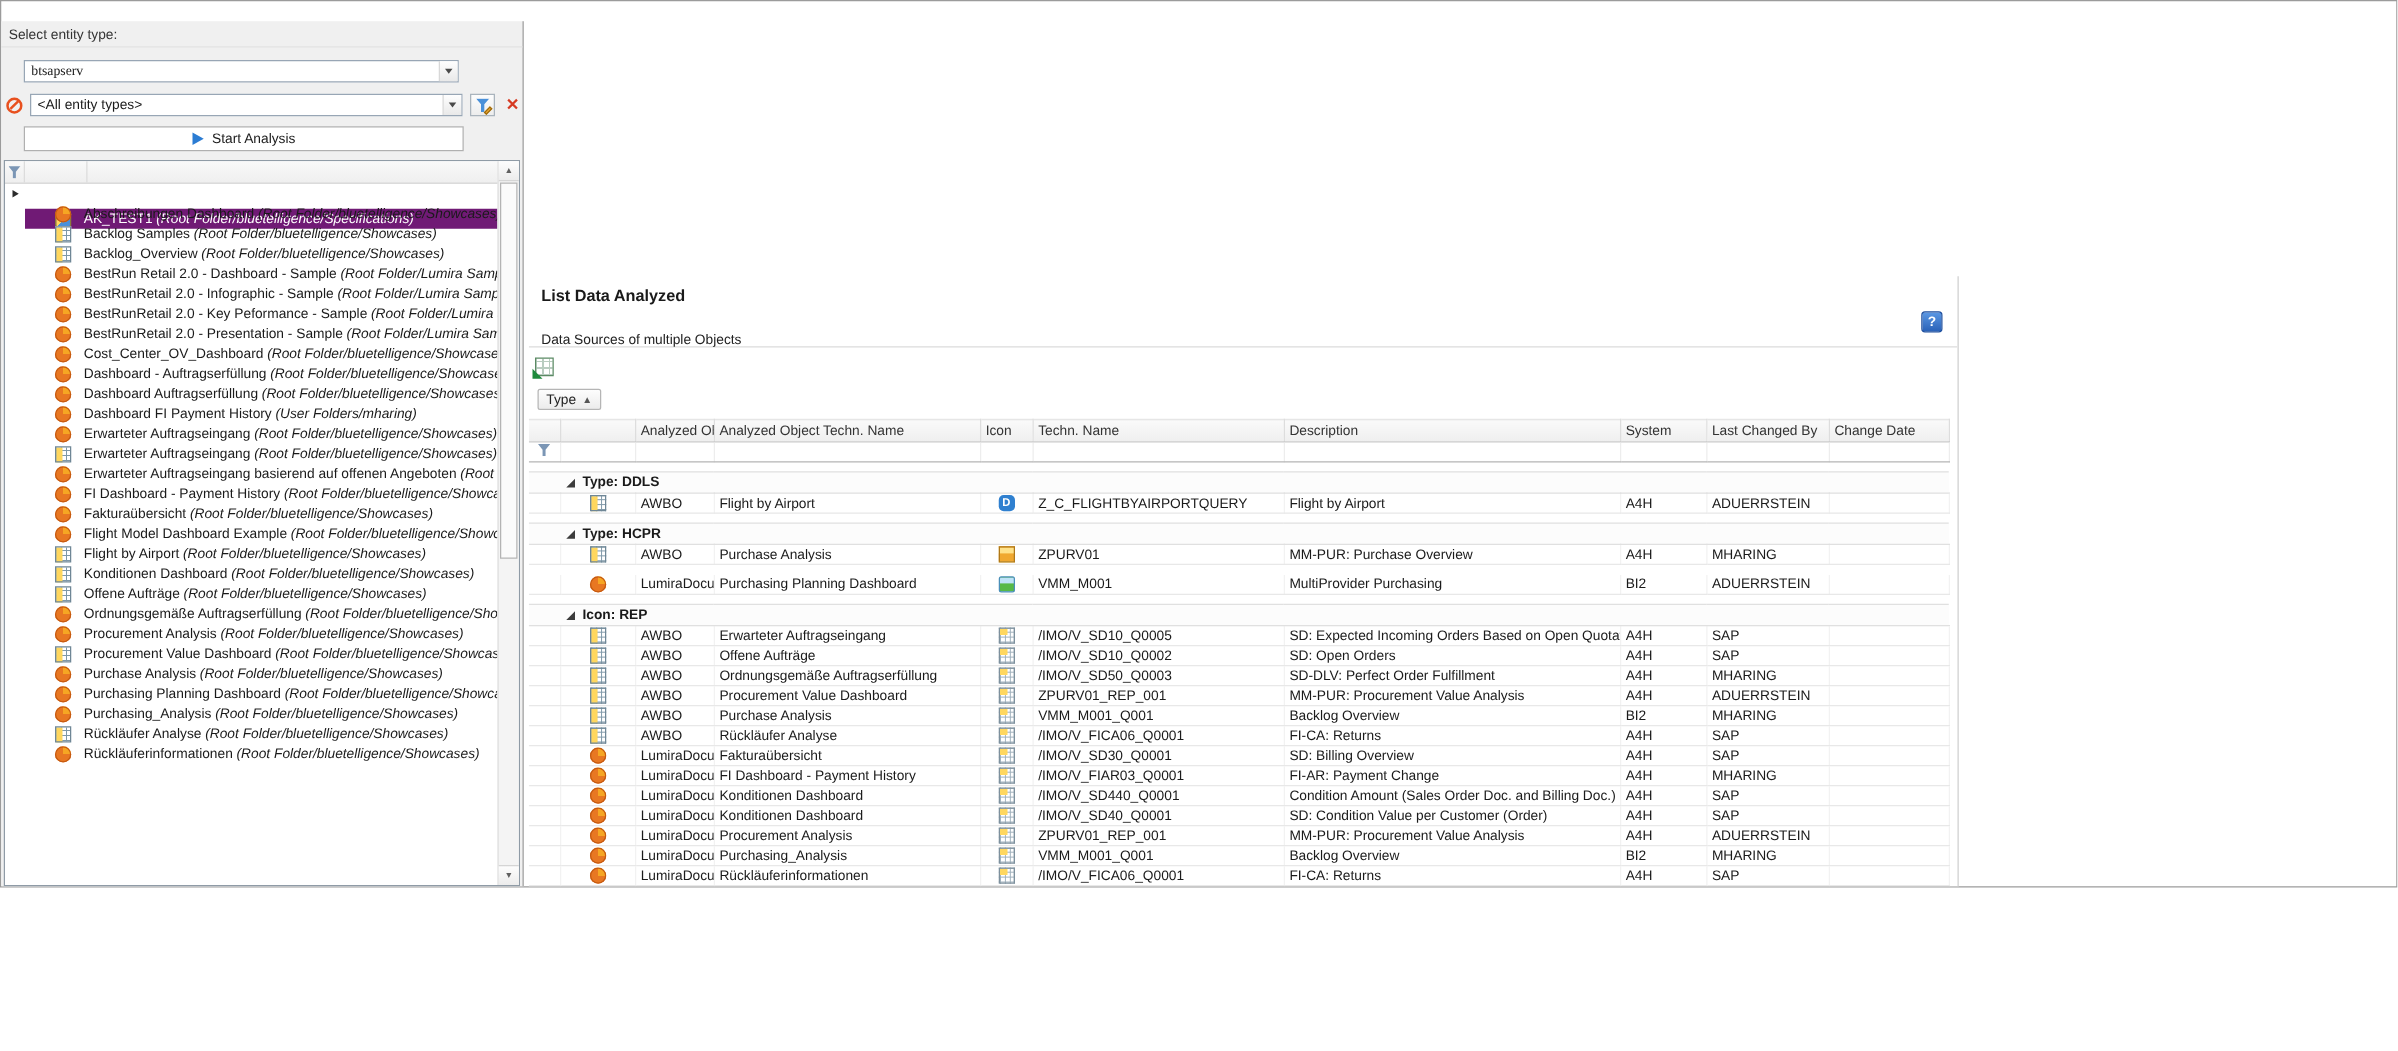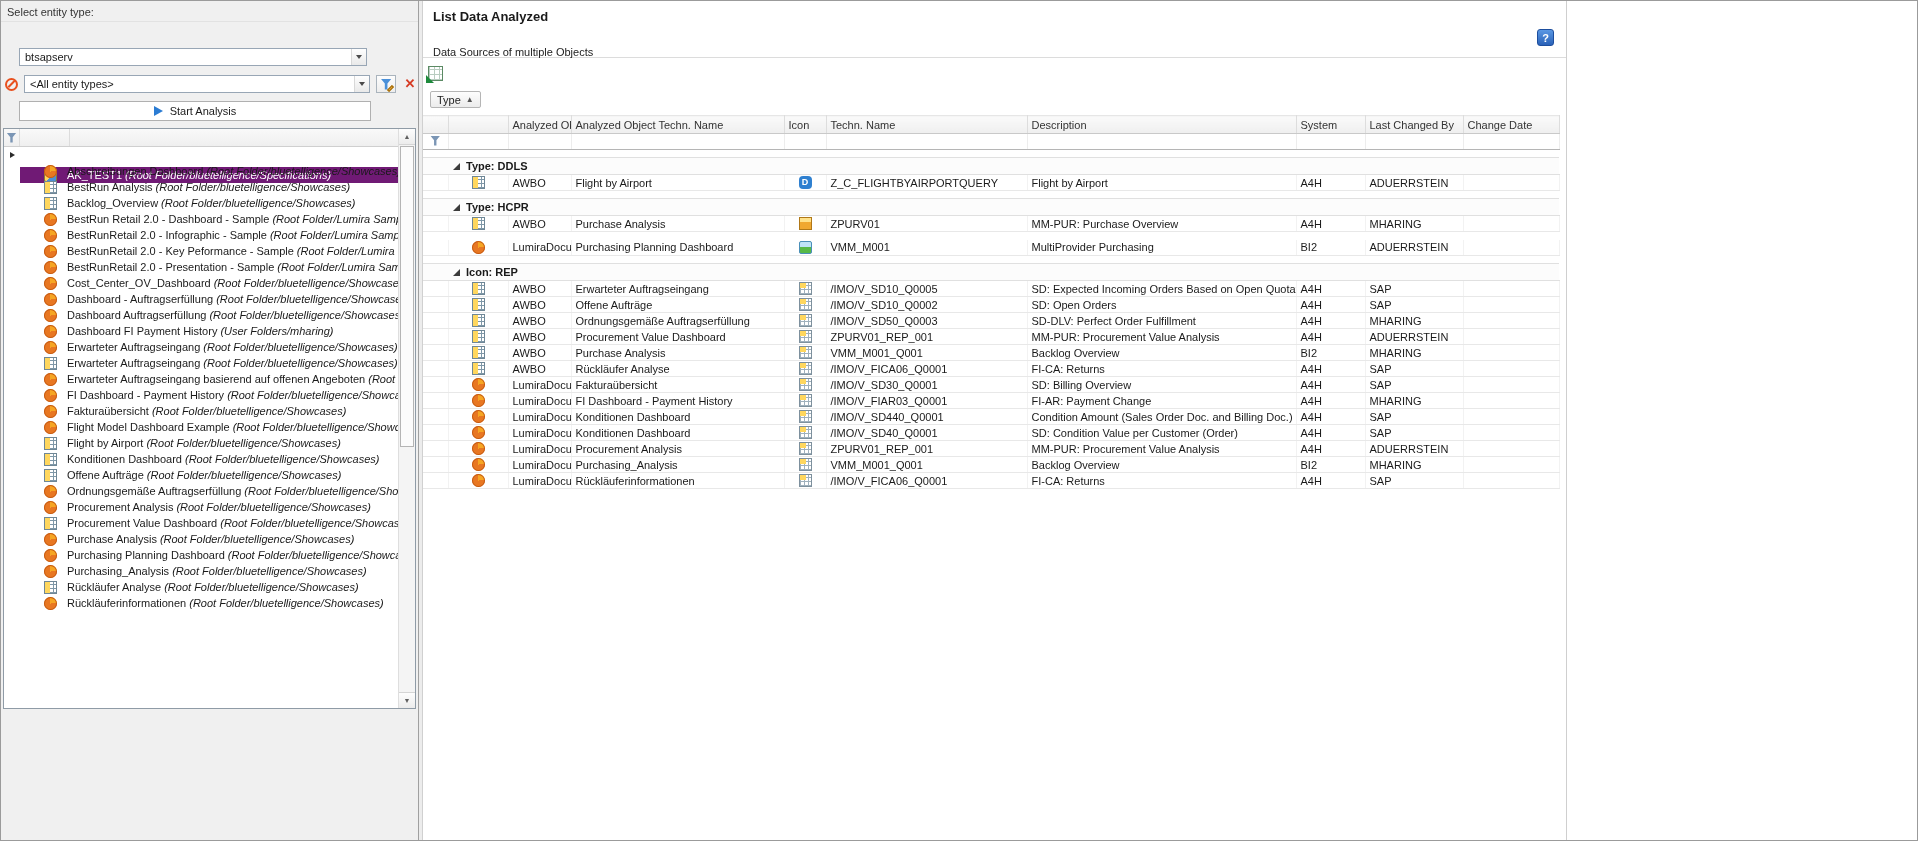--- a/index.html
+++ b/index.html
@@ -1,31 +1,31 @@
 <!DOCTYPE html>
 <html><head>
 <meta charset="utf-8">
 <style>
   * { box-sizing: border-box; }
   html,body { margin:0; padding:0; width:1918px; height:841px; overflow:hidden;
     font-family:"Liberation Sans", sans-serif; font-size:11px; color:#1a1a1a; background:#fff; }
 
-  .app { display:flex; width:1918px; height:841px; border:1px solid #9b9b9b; background:#fff; }
+  .app { display:flex; width:1918px; height:710px; border:1px solid #9b9b9b; background:#fff;align-items:flex-end; }
 
   
   .left-panel { width:418px; flex:none; background:#f0f0f0; border-right:1px solid #a0a0a0; position:relative; }
   .lp-title { padding:5px 6px 3px 6px; color:#333; border-bottom:1px solid #e2e2e2; }
 
   .combo { display:flex; align-items:center; height:18px; background:#fff; border:1px solid #98a6b5; width:348px; }
   .combo-value { flex:1; padding:0 5px; white-space:nowrap; overflow:hidden; }
   .combo-btn { width:15px; height:100%; display:flex; align-items:center; justify-content:center;
     background:linear-gradient(#fefefe,#e9e9e9); border-left:1px solid #d8d8d8; }
   .arrow-down { width:0; height:0; border-top:4px solid #4a4a4a; border-left:3px solid transparent; border-right:3px solid transparent; }
 
-  .combo-row1 { margin:26px 0 0 18px; }
+  .combo-row1 { margin:10px 0 0 18px;font-family:Liberation Serif, serif; }
   .combo-row2 { margin:9px 0 0 4px; display:flex; align-items:center; gap:6px; }
 
   .i-no-filter-icon { position:relative; width:13px; height:13px; border:2px solid #e8501e; border-radius:50%; flex:none; }
   .i-no-filter-icon::after { content:""; position:absolute; left:0px; top:3.5px; width:9px; height:2px; background:#e8501e; transform:rotate(-45deg); }
 
   .mini-btn { width:20px; height:18px; border:1px solid #aab4bd; background:linear-gradient(#fdfdfd,#ededed);
     display:flex; align-items:center; justify-content:center; position:relative; }
   .i-edit-filter-icon { position:relative; width:11px; height:11px; background:#4a90d9;
     clip-path:polygon(0 0,100% 0,62% 45%,62% 100%,38% 100%,38% 45%); }
   .mini-btn .pencil { position:absolute; right:1px; bottom:2px; width:7px; height:3px; background:#f0a830; transform:rotate(-45deg); border:0.5px solid #9a6a10; }
@@ -187,21 +187,21 @@
             <span class="lmain">
               <span class="icon i-lumira-doc-icon"></span>
               <span class="llabel">Abschreibungen Dashboard</span>
               <span class="lpath">(Root Folder/bluetelligence/Showcases)</span>
             </span>
           </div>
           <div class="lrow">
             <span class="lind"></span>
             <span class="lmain">
               <span class="icon i-awbo-workbook-icon"></span>
-              <span class="llabel">BestRun Analysis</span>
+              <span class="llabel">Backlog Samples</span>
               <span class="lpath">(Root Folder/bluetelligence/Showcases)</span>
             </span>
           </div>
           <div class="lrow">
             <span class="lind"></span>
             <span class="lmain">
               <span class="icon i-awbo-workbook-icon"></span>
               <span class="llabel">Backlog_Overview</span>
               <span class="lpath">(Root Folder/bluetelligence/Showcases)</span>
             </span>

